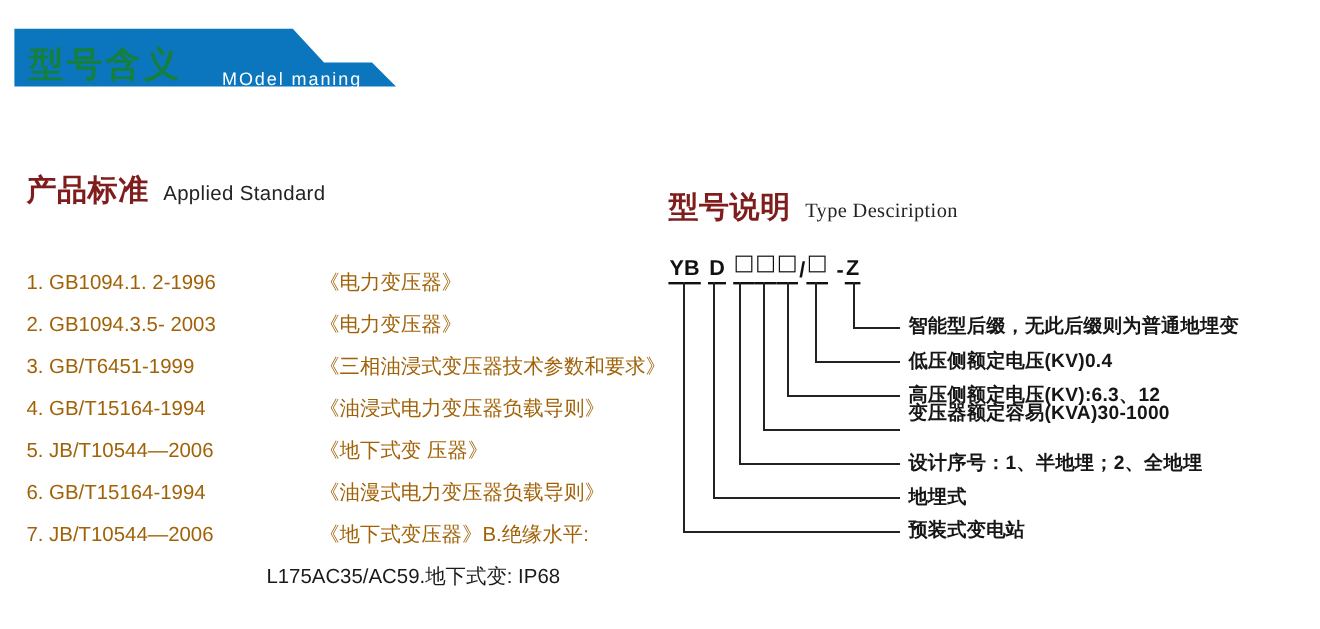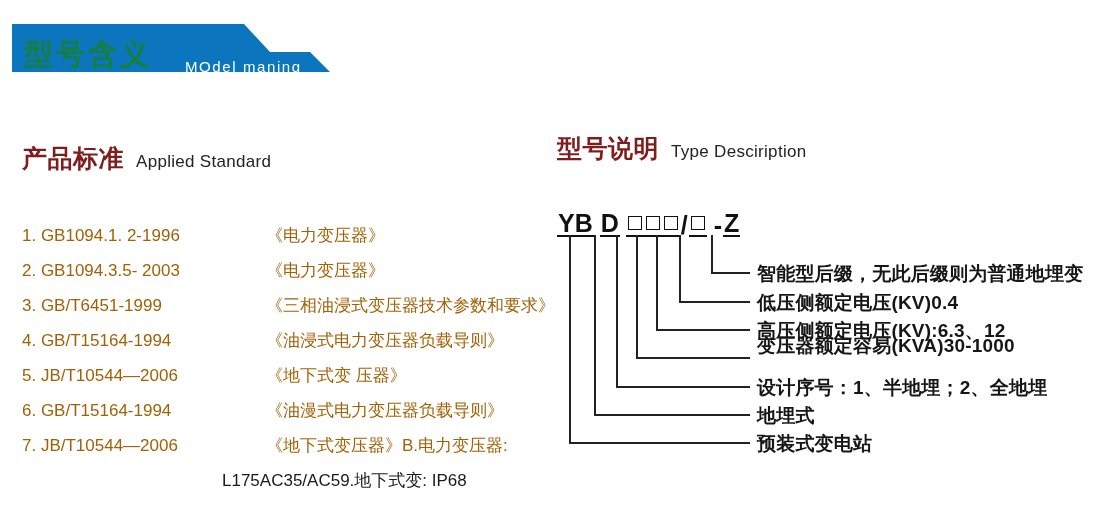--- a/index.html
+++ b/index.html
@@ -66,21 +66,21 @@
     color: #7f1d1d;
     letter-spacing: 0.5px;
   }
   .section-head .en {
     font-size: 17px;
     color: #232323;
     margin-left: 12px;
     letter-spacing: 0.3px;
   }
   #head-standard { left: 22px; top: 142px; }
-  #head-type     { left: 557px; top: 132px; }
+  #head-type     { left: 557px; top: 156px; font-family: Liberation Serif, serif; }
 
   
   .std-list {
     position: absolute;
     left: 22px;
     top: 218px;
     width: 520px;
   }
   .std-row {
     display: flex;
@@ -110,21 +110,21 @@
     top: 205px;
     width: 550px;
     height: 265px;
   }
   .code-line {
     position: absolute;
     left: 12px;
     top: 8px;
     display: flex;
     align-items: flex-end;
-    font-size: 25px;
+    font-size: 18px;
     font-weight: bold;
     color: #111111;
     white-space: nowrap;
     letter-spacing: 0px;
   }
   .code-seg {
     display: inline-block;
     border-bottom: 2px solid #111111;
     padding: 0 1px 2px 1px;
     line-height: 20px;
@@ -151,21 +151,21 @@
   .leader-labels {
     position: absolute;
     left: 0;
     top: 0;
     width: 550px;
     height: 265px;
   }
   .leader-label {
     position: absolute;
     left: 212px;
-    font-size: 19px;
+    font-size: 16px;
     font-weight: bold;
     color: #161616;
     white-space: nowrap;
     line-height: 1;
     transform: translateY(-50%);
     letter-spacing: 0.2px;
   }
 </style>
 </head>
 <body>
@@ -208,21 +208,21 @@
   <div class="std-row">
     <span class="std-code">5. JB/T10544—2006</span>
     <span class="std-name">《地下式变 压器》</span>
   </div>
   <div class="std-row">
     <span class="std-code">6. GB/T15164-1994</span>
     <span class="std-name">《油漫式电力变压器负载导则》</span>
   </div>
   <div class="std-row">
     <span class="std-code">7. JB/T10544—2006</span>
-    <span class="std-name">《地下式变压器》B.电力变压器:</span>
+    <span class="std-name">《地下式变压器》B.绝缘水平:</span>
   </div>
   <div class="std-cont">L175AC35/AC59.地下式变: IP68</div>
 </div>
 
 <div class="diagram">
 
   <div class="code-line">
     <span class="code-seg">YB</span>
     <span class="code-gap"></span>
     <span class="code-seg">D</span>

